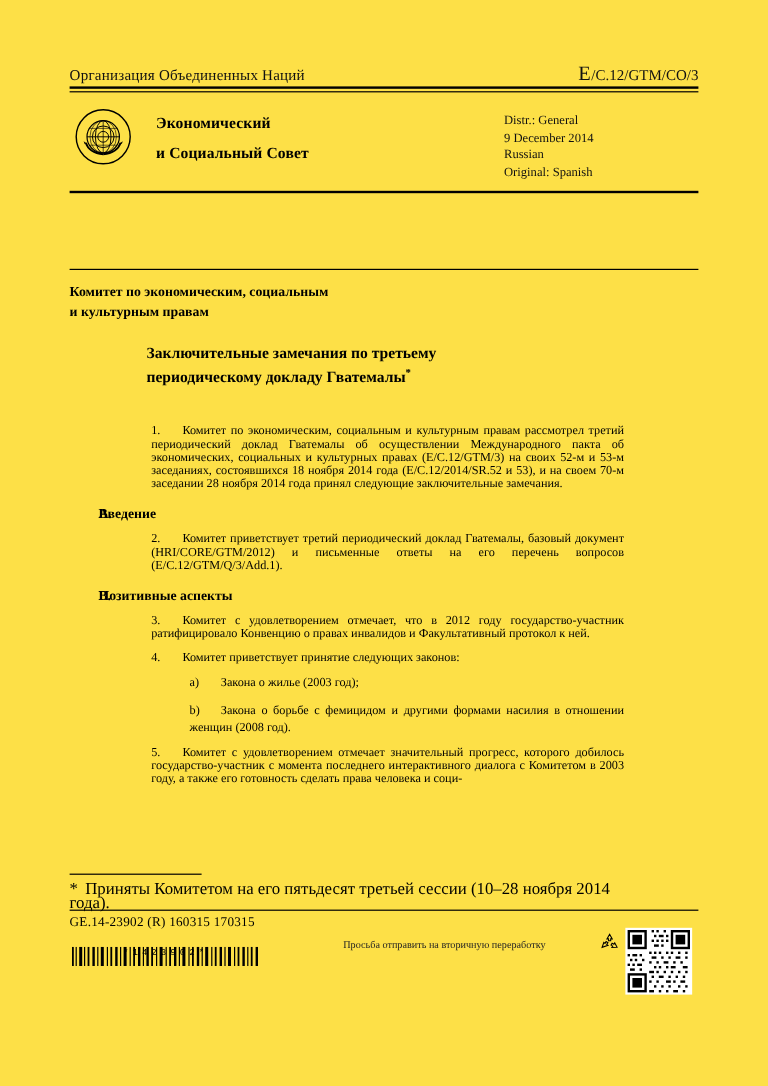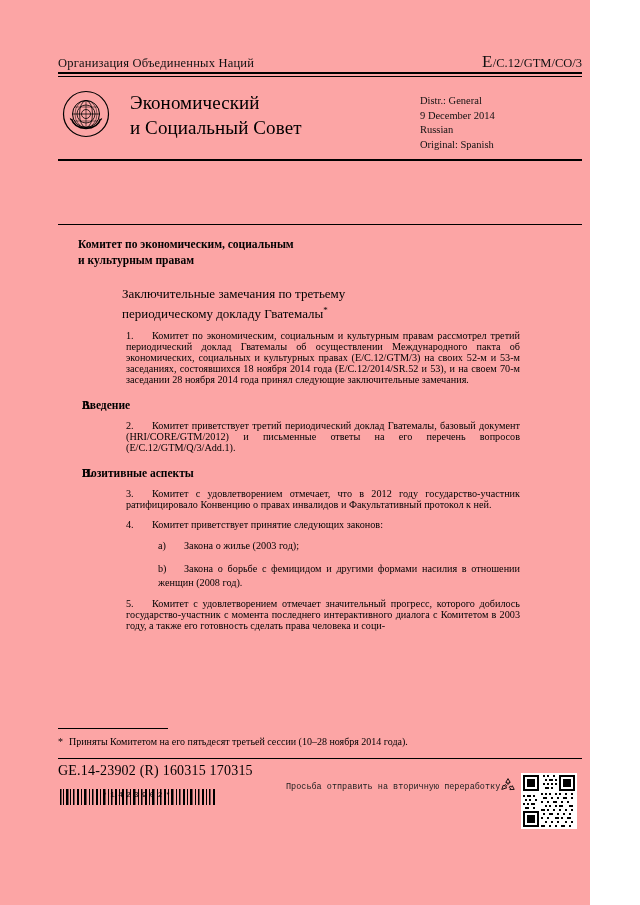--- a/index.html
+++ b/index.html
@@ -11,23 +11,23 @@
     width: 640px;
     height: 905px;
     font-family: "Liberation Serif", serif;
     color: #000000;
     position: relative;
     overflow: hidden;
   }
   .page {
     position: absolute;
     left: 0; top: 0;
-    width: 590px;
+    width: 640px;
     height: 905px;
-    background: #fca5a5;
+    background: #fde047;
   }
 
   
   .header-row {
     position: absolute;
     left: 58px;
     top: 52px;
     width: 524px;
     display: flex;
     justify-content: space-between;
@@ -75,22 +75,22 @@
     position: absolute;
     left: 4px;
     top: 6px;
     width: 48px;
     height: 48px;
   }
   .title-main {
     position: absolute;
     left: 72px;
     top: 6px;
-    font-size: 19px;
-    font-weight: normal;
+    font-size: 13px;
+    font-weight: bold;
     line-height: 25px;
     letter-spacing: 0.1px;
   }
   .distr-block {
     position: absolute;
     left: 362px;
     top: 10px;
     font-size: 10.5px;
     line-height: 14.5px;
     color: #111;
@@ -116,34 +116,33 @@
   }
 
   .committee {
     position: absolute;
     left: 58px;
     top: 236px;
     width: 400px;
     font-size: 11.5px;
     font-weight: bold;
     line-height: 16px;
-    margin-left: 20px;
   }
 
   .content {
     position: absolute;
     left: 122px;
     top: 285px;
     width: 398px;
   }
   .doc-title {
     font-size: 13px;
-    font-weight: normal;
+    font-weight: bold;
     line-height: 17px;
-    margin-bottom: 8px;
+    margin-bottom: 32px;
   }
   p.para {
     font-size: 10.2px;
     line-height: 11px;
     text-align: justify;
     margin: 0 0 9px 4px;
     text-indent: 0;
   }
   p.para .num {
     display: inline-block;
@@ -189,50 +188,49 @@
     top: 728px;
     width: 110px;
     height: 1px;
     background: #000;
   }
   .footnote {
     position: absolute;
     left: 58px;
     top: 736px;
     width: 480px;
-    font-size: 10px;
+    font-size: 14px;
     line-height: 12px;
   }
   .footnote .star {
     margin-right: 6px;
   }
 
   
   .footer-rule {
     position: absolute;
     left: 58px;
     top: 758px;
     width: 524px;
     height: 1px;
     background: #000;
   }
   .job-no {
     position: absolute;
     left: 58px;
     top: 763px;
-    font-size: 14px;
+    font-size: 11px;
     letter-spacing: 0.2px;
   }
   .recycle-text {
     position: absolute;
     left: 286px;
     top: 782px;
     font-size: 8.5px;
     color: #222;
-    font-family: Liberation Mono, monospace;
   }
   .recycle-icon {
     position: absolute;
     left: 500px;
     top: 777px;
     width: 16px;
     height: 16px;
   }
   .barcode {
     position: absolute;

